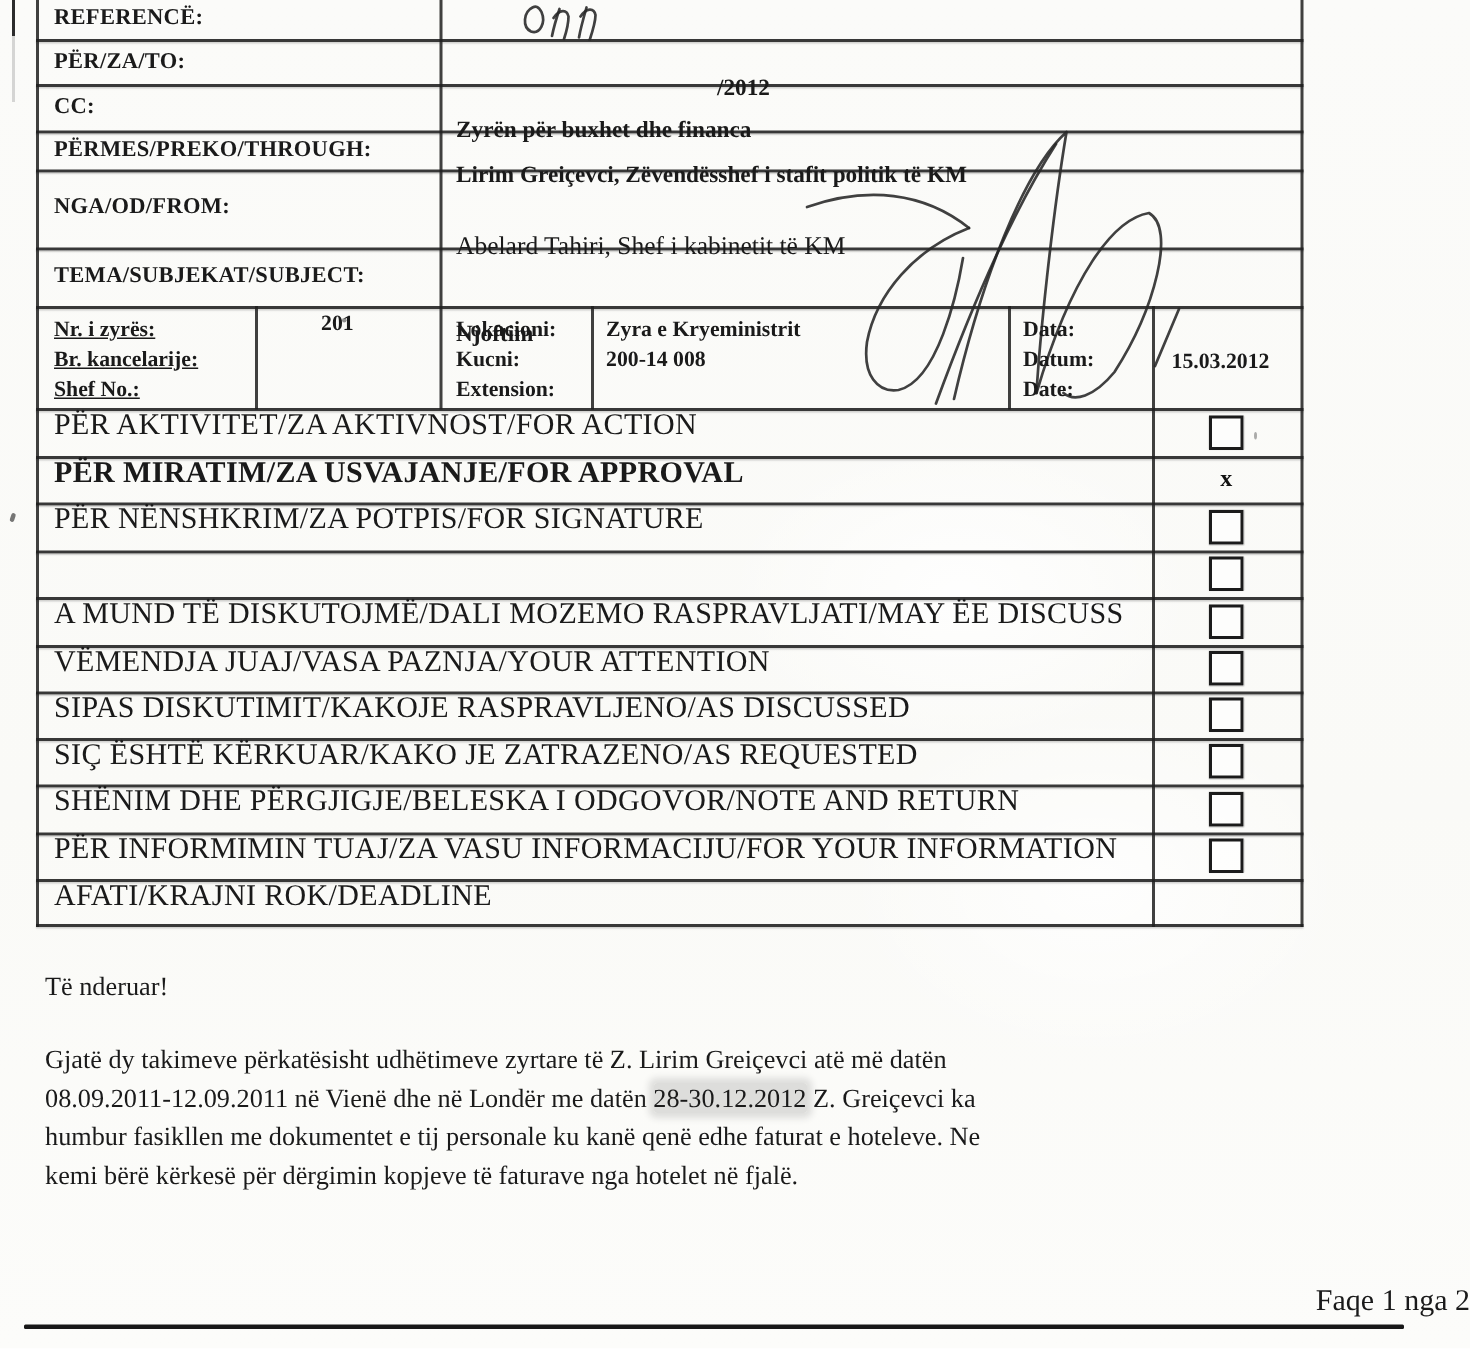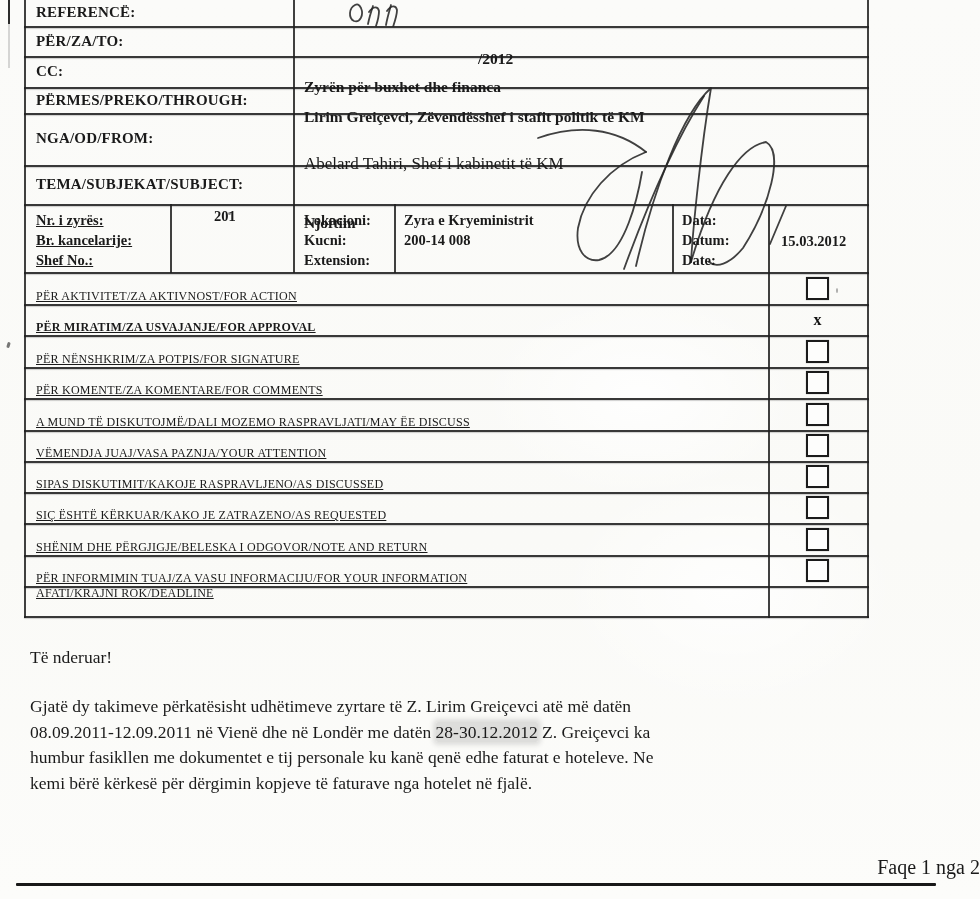--- a/index.html
+++ b/index.html
@@ -11,22 +11,22 @@
   }
   .abs{position:absolute;}
   
   .hline{position:absolute;height:2px;background:rgba(28,28,28,.88);box-shadow:0 1px 1px rgba(90,90,90,.28);}
   .vline{position:absolute;width:2px;background:rgba(30,30,30,.85);}
   
   .lbl{position:absolute;font-weight:bold;font-size:15px;letter-spacing:.2px;white-space:nowrap;}
   .val{position:absolute;font-weight:bold;font-size:15.5px;white-space:nowrap;margin-top:47px;}
   .val-plain{position:absolute;font-weight:normal;font-size:17px;white-space:nowrap;margin-top:32px;}
   .small-lbl{font-size:14.5px;line-height:20px;font-weight:bold;}
-  .action-row{position:absolute;left:24px;width:744px;display:flex;align-items:flex-end;padding-left:12px;box-sizing:border-box;
-    font-size:12px;letter-spacing:.25px;white-space:nowrap;text-decoration:underline;}
+  .action-row{position:absolute;left:24px;width:744px;display:flex;align-items:flex-start;padding-left:12px;box-sizing:border-box;
+    font-size:20px;letter-spacing:.25px;white-space:nowrap;}
   .action-row.bold{font-weight:bold;}
   .cbcell{position:absolute;left:768px;width:99px;display:flex;align-items:center;justify-content:center;}
   .cb-box{width:19px;height:19px;border:2px solid #1b1b1b;background:rgba(255,255,255,.6);box-shadow:0 0 1px rgba(0,0,0,.4);}
   .cb-mark{font-weight:bold;font-size:16px;color:#111;}
   .body-text{font-size:17.5px;line-height:25.6px;}
   .hl{background:#dddddb;box-shadow:0 0 5px 3px #dddddb;border-radius:2px;}
   .footer-text{position:absolute;left:0;top:856px;width:980px;text-align:right;font-size:20px;}
   .footer-rule{position:absolute;left:16px;top:883px;width:920px;height:3px;background:#181818;border-radius:1px;}
   .speck{position:absolute;background:#4a4a4a;border-radius:50%;}
   .blob{position:absolute;border-radius:50%;pointer-events:none;}
@@ -134,23 +134,20 @@
 
   <div class="action-row" style="top:272px;height:32px;">
       <span>PËR AKTIVITET/ZA AKTIVNOST/FOR ACTION</span>
     </div>
   <div class="action-row bold" style="top:304px;height:31px;">
       <span>PËR MIRATIM/ZA USVAJANJE/FOR APPROVAL</span>
     </div>
   <div class="action-row" style="top:335px;height:32px;">
       <span>PËR NËNSHKRIM/ZA POTPIS/FOR SIGNATURE</span>
     </div>
-  <div class="action-row" style="top:367px;height:31px;">
-      <span>PËR KOMENTE/ZA KOMENTARE/FOR COMMENTS</span>
-    </div>
   <div class="action-row" style="top:398px;height:32px;">
       <span>A MUND TË DISKUTOJMË/DALI MOZEMO RASPRAVLJATI/MAY ËE DISCUSS</span>
     </div>
   <div class="action-row" style="top:430px;height:31px;">
       <span>VËMENDJA JUAJ/VASA PAZNJA/YOUR ATTENTION</span>
     </div>
   <div class="action-row" style="top:461px;height:31px;">
       <span>SIPAS DISKUTIMIT/KAKOJE RASPRAVLJENO/AS DISCUSSED</span>
     </div>
   <div class="action-row" style="top:492px;height:31px;">

